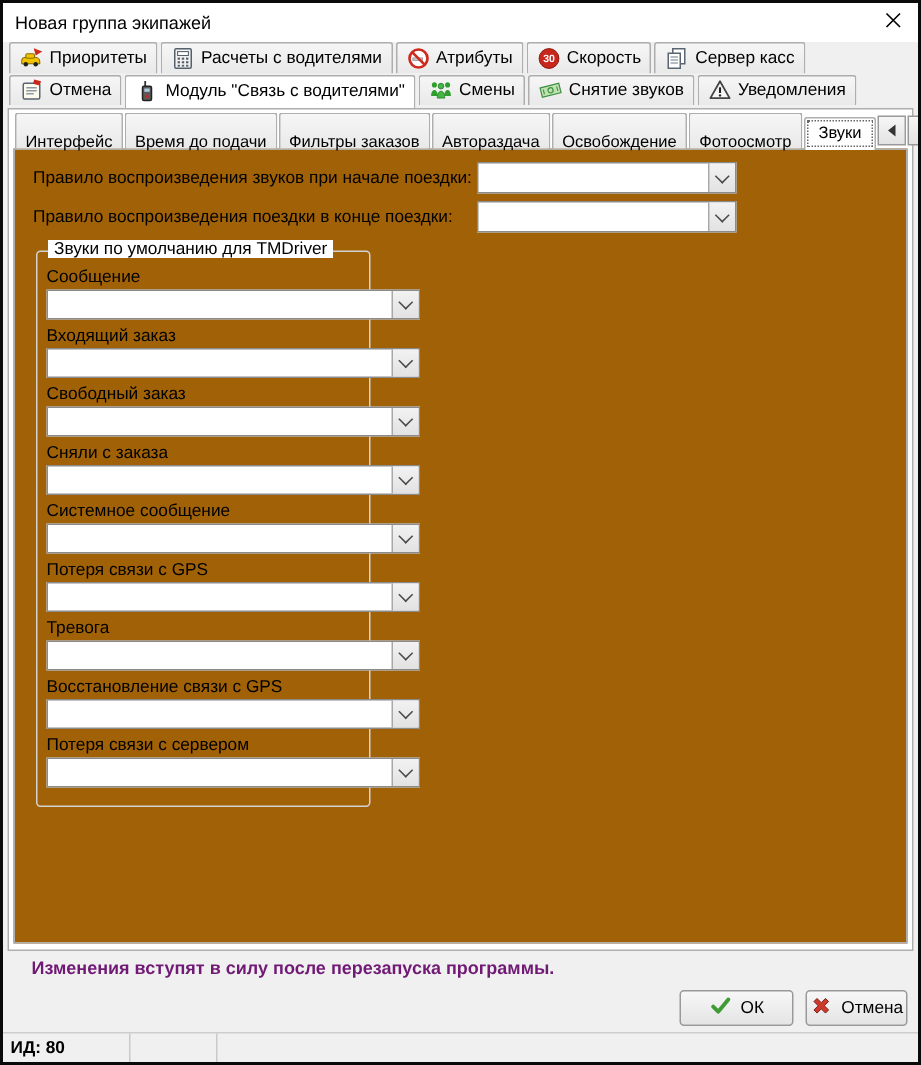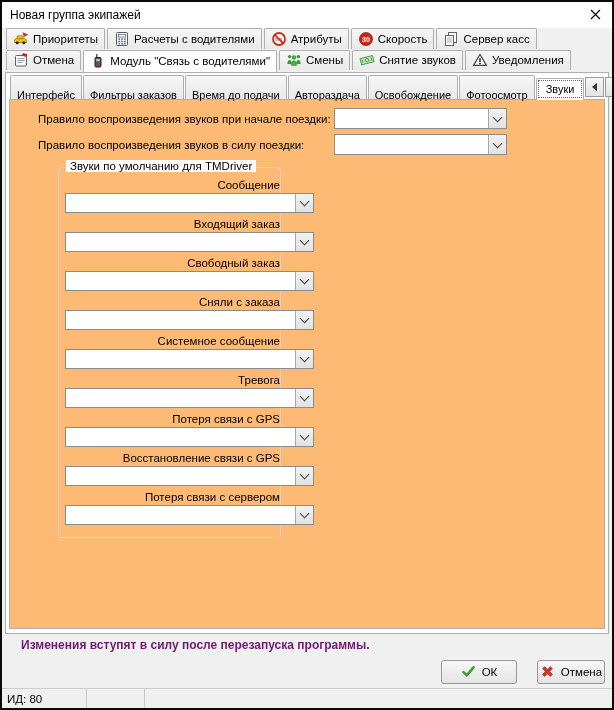--- a/index.html
+++ b/index.html
@@ -33,51 +33,51 @@
           border:1px solid #aeaeae; border-bottom:none; border-radius:2px 2px 0 0;
           background:linear-gradient(#f6f6f6,#e9e9e9); margin-right:1px; flex-shrink:0; cursor:default; }
   .itab.active { background:#fff; height:22px; margin-bottom:-1px; z-index:3; position:relative; outline:1px dotted #666; outline-offset:-3px; padding:3px 9px 5px; }
   .tab-scrollers { margin-left:auto; display:flex; gap:0; align-self:flex-start; margin-top:1px; }
   .scroll-btn { width:19px; height:20px; border:1px solid #9a9a9a; background:linear-gradient(#f6f6f6,#e3e3e3); display:flex; align-items:center; justify-content:center; }
   .scroll-btn + .scroll-btn { margin-left:1px; }
   .tri-left { width:0; height:0; border:4px solid transparent; border-right:5px solid #333; margin-left:-4px; }
   .tri-right { width:0; height:0; border:4px solid transparent; border-left:5px solid #333; margin-right:-4px; }
 
   
-  .inner-sheet { flex:1; border:1px solid #aeaeae; background:#fdba74; padding:8px 10px 0 28px; min-height:0; }
+  .inner-sheet { flex:1; border:1px solid #aeaeae; background:#a16207; padding:8px 10px 0 12px; min-height:0; }
 
   
   .combo { display:flex; align-items:stretch; height:21px; border:1px solid #8b8b8b; background:#fff; cursor:default; }
   .combo-value { flex:1; font-size:11.5px; padding:3px 4px; overflow:hidden; }
   .combo-btn { width:18px; border-left:1px solid #a8a8a8; background:linear-gradient(#f2f2f2,#e2e2e2); display:flex; align-items:center; justify-content:center; }
   .combo-btn::after { content:""; width:6px; height:6px; border-right:1.4px solid #4a4a4a; border-bottom:1.4px solid #4a4a4a; transform:rotate(45deg); margin-top:-3px; }
 
   .rule-row { display:flex; align-items:center; margin-bottom:5px; }
   .rule-label { flex:0 0 296px; font-size:11.5px; color:#000; }
   .rule-row .combo { width:173px; }
 
   
-  .groupbox { position:relative; width:223px; border:1px solid #d2d2d2; border-radius:3px; margin-top:12px; margin-left:20px; padding:6px 0 12px 6px;text-align:right; }
+  .groupbox { position:relative; width:223px; border:1px solid #d2d2d2; border-radius:3px; margin-top:12px; margin-left:2px; padding:6px 0 12px 6px; }
   .groupbox-legend { position:absolute; top:-8px; left:7px; background:#fff; padding:0 4px; font-size:11.5px; color:#000; }
   .field-label { font-size:11.5px; color:#000; margin:5px 0 2px; }
   .field .combo { width:249px; height:20px; }
 
   
   .notice { height:22px; flex-shrink:0; font-size:12px; font-weight:bold; color:#701a75; padding:4px 0 0 19px; }
-  .button-row { height:32px; flex-shrink:0; display:flex; justify-content:flex-end; align-items:center; gap:20px; padding-right:7px; }
+  .button-row { height:32px; flex-shrink:0; display:flex; justify-content:flex-end; align-items:center; gap:8px; padding-right:7px; }
   .btn { display:inline-flex; align-items:center; justify-content:center; gap:6px; height:24px; font-size:11.5px; color:#000;
          border:1px solid #999; border-radius:3px; background:linear-gradient(#f7f7f7,#e4e4e4); font-family:"Liberation Sans",sans-serif; }
   .btn-ok { width:76px; }
   .btn-cancel { width:68px; }
   .btn svg { width:15px; height:15px; }
 
   
   .statusbar { height:20px; flex-shrink:0; border-top:1px solid #cdcdcd; background:#f0f0f0; display:flex; align-items:stretch; }
   .sb-panel { border-right:1px solid #c9c9c9; display:flex; align-items:center; }
-  .sb-panel.p1 { width:85px; font-size:11.5px; font-weight:normal; padding-left:5px; }
+  .sb-panel.p1 { width:85px; font-size:11.5px; font-weight:bold; padding-left:5px; }
   .sb-panel.p2 { width:58px; }
   .sb-panel.p3 { flex:1; border-right:none; }
 </style>
 </head>
 <body>
 
 <div class="frame">
 
   <div class="titlebar">
     <span class="title">Новая группа экипажей</span>
@@ -226,24 +226,24 @@
     </div>
   </div>
 
   <div class="sheet">
 
     <div class="inner-tabstrip">
       <div class="itab">
           <span>Интерфейс</span>
         </div>
       <div class="itab">
+          <span>Время до подачи</span>
+        </div>
+      <div class="itab">
           <span>Фильтры заказов</span>
-        </div>
-      <div class="itab">
-          <span>Время до подачи</span>
         </div>
       <div class="itab">
           <span>Автораздача</span>
         </div>
       <div class="itab">
           <span>Освобождение</span>
         </div>
       <div class="itab">
           <span>Фотоосмотр</span>
         </div>
@@ -264,21 +264,21 @@
 
       <div class="rule-row">
         <span class="rule-label">Правило воспроизведения звуков при начале поездки:</span>
         <div class="combo">
           <span class="combo-value"></span>
           <span class="combo-btn"></span>
         </div>
       </div>
 
       <div class="rule-row">
-        <span class="rule-label">Правило воспроизведения звуков в силу поездки:</span>
+        <span class="rule-label">Правило воспроизведения поездки в конце поездки:</span>
         <div class="combo">
           <span class="combo-value"></span>
           <span class="combo-btn"></span>
         </div>
       </div>
 
       <div class="groupbox">
         <span class="groupbox-legend">Звуки по умолчанию для TMDriver</span>
 
         <div class="field">
@@ -315,29 +315,29 @@
 
         <div class="field">
           <div class="field-label">Системное сообщение</div>
           <div class="combo">
             <span class="combo-value"></span>
             <span class="combo-btn"></span>
           </div>
         </div>
 
         <div class="field">
+          <div class="field-label">Потеря связи с GPS</div>
+          <div class="combo">
+            <span class="combo-value"></span>
+            <span class="combo-btn"></span>
+          </div>
+        </div>
+
+        <div class="field">
           <div class="field-label">Тревога</div>
-          <div class="combo">
-            <span class="combo-value"></span>
-            <span class="combo-btn"></span>
-          </div>
-        </div>
-
-        <div class="field">
-          <div class="field-label">Потеря связи с GPS</div>
           <div class="combo">
             <span class="combo-value"></span>
             <span class="combo-btn"></span>
           </div>
         </div>
 
         <div class="field">
           <div class="field-label">Восстановление связи с GPS</div>
           <div class="combo">
             <span class="combo-value"></span>

